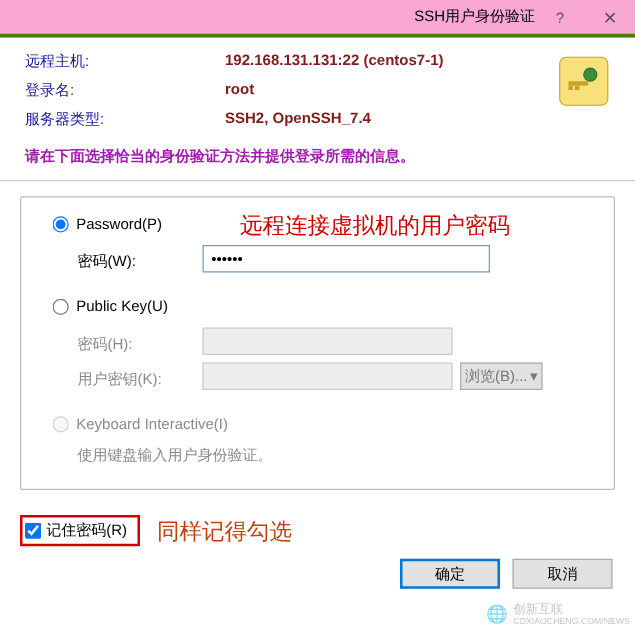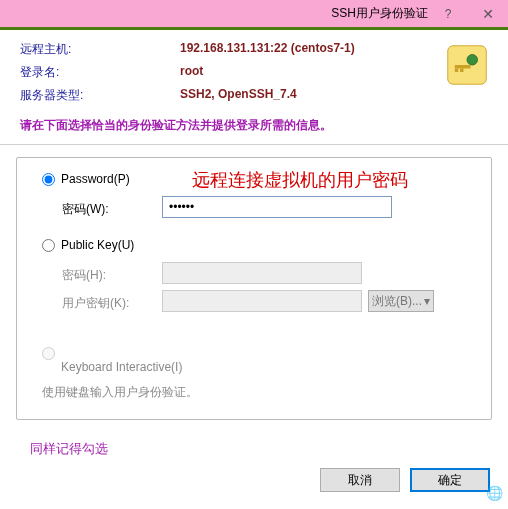--- a/index.html
+++ b/index.html
@@ -21,26 +21,26 @@
   .annot-red { color: #d40000; font-size: 18px; font-weight: normal; position: absolute; }
   .field-row { display: flex; align-items: flex-end; margin: 6px 0 6px 20px; }
   .field-label { width: 100px; color: #000; }
   .field-label.disabled { color: #8a8a8a; }
   input[type=password], input[type=text] { height: 22px; border: 1px solid #7a9ac0; padding: 0 6px; font-size: 12px; }
   input[disabled] { background: #eee; border-color: #ccc; }
   .pw-input { width: 230px; }
   .pk-input { width: 200px; }
   .browse-btn { width: 66px; height: 22px; margin-left: 6px; background: #e1e1e1; border: 1px solid #adadad; color: #777; font-size: 12px; }
   .browse-btn .arrow { margin-left: 2px; }
-  .ki-desc { color: #8a8a8a; margin-top: 4px; }
+  .ki-desc { color: #8a8a8a; margin-left: 20px; margin-top: 4px; }
   .section-gap { height: 14px; }
   .remember-row { display: flex; align-items: center; padding: 10px 16px 0; position: relative; }
   .remember-box { border: 2px solid #d40000; padding: 2px 8px 2px 2px; display: flex; align-items: center; }
   .remember-box input { margin-right: 4px; }
-  .annot-red2 { color: #a21caf; font-size: 13px; margin-left: 14px; }
+  .annot-red2 { color: #c2410c; font-size: 18px; margin-left: 14px; }
   .button-row { display: flex; justify-content: flex-end; gap: 10px; padding: 10px 18px 0; }
   .dlg-btn { width: 80px; height: 24px; background: #e1e1e1; border: 1px solid #adadad; font-size: 12px; }
   .dlg-btn.ok { border: 2px solid #0078d7; }
   .watermark { position: absolute; right: 4px; bottom: 8px; opacity: 0.5; font-size: 10px; color: #888; display: flex; align-items: center; gap: 4px; }
   .watermark .logo { font-size: 14px; }
 </style>
 </head>
 <body>
 
 <div class="titlebar">
@@ -99,30 +99,38 @@
   <div class="field-row">
     <span class="field-label disabled">用户密钥(K):</span>
     <input type="text" class="pk-input" disabled="" style="">
     <button class="browse-btn" disabled=""><span>浏览(B)...</span><span class="arrow">▾</span></button>
   </div>
 
   <div class="section-gap"></div>
 
   <div class="radio-row">
     <input type="radio" name="auth" disabled="" style="">
-    <label style="color:#8a8a8a;margin-top:28px;">Keyboard Interactive(I)</label>
+    <label style="color:#8a8a8a;">Keyboard Interactive(I)</label>
   </div>
   <div class="ki-desc">使用键盘输入用户身份验证。</div>
 
 </div>
 
 <div class="remember-row">
+  <span class="remember-box">
+    <input type="checkbox" checked="" style="">
+    <label>记住密码(R)</label>
+  </span>
   <span class="annot-red2">同样记得勾选</span>
 </div>
 
 <div class="button-row">
+  <button class="dlg-btn ok">确定</button>
   <button class="dlg-btn">取消</button>
-  <button class="dlg-btn ok">确定</button>
 </div>
 
 <div class="watermark">
   <span class="logo">🌐</span>
+  <span>
+    <div>创新互联</div>
+    <div style="font-size:7px;">CDXIAOCHENG.COM/NEWS</div>
+  </span>
 </div>
 
 </body></html>

